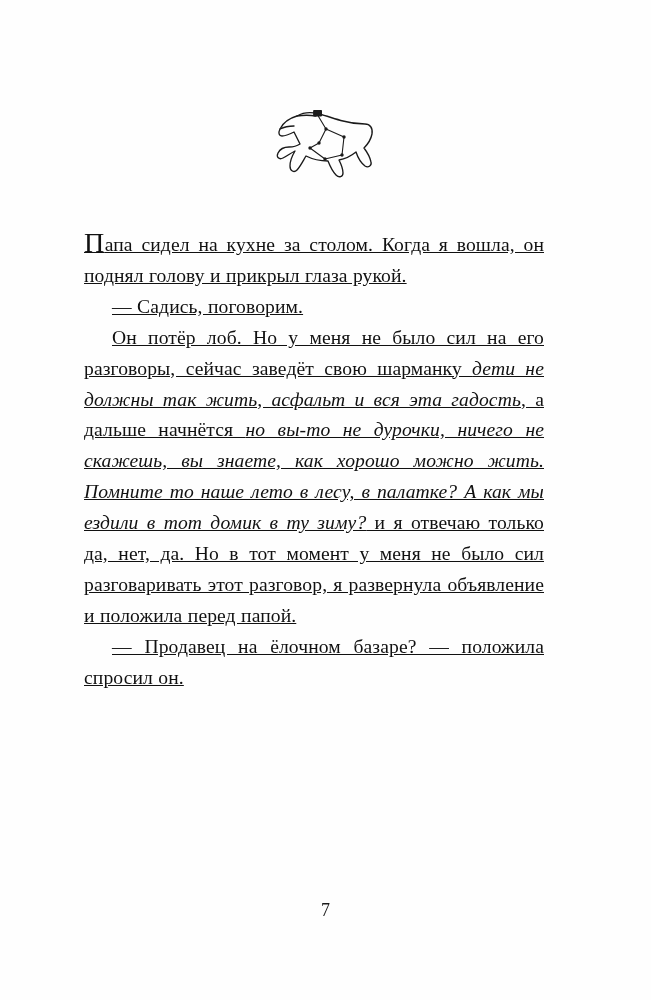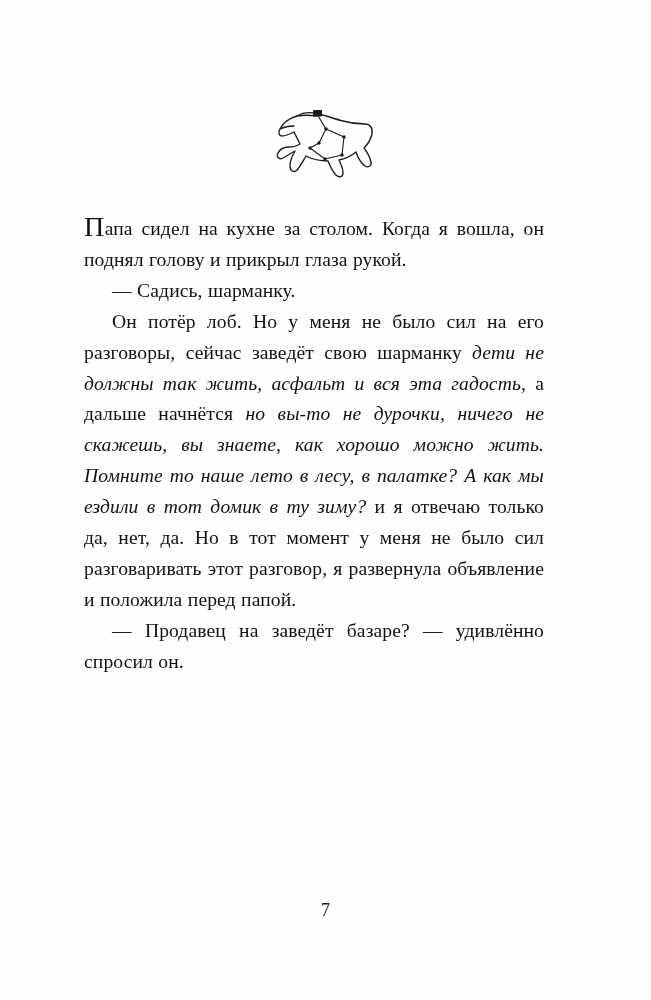--- a/index.html
+++ b/index.html
@@ -34,29 +34,30 @@
     justify-content: center;
   }
   .vignette svg {
     display: block;
   }
 
   
   .textblock {
     position: absolute;
     left: 84px;
-    top: 214px;
+    top: 230px;
     width: 460px;
     font-size: 19.6px;
     line-height: 30.9px;
     text-align: justify;
     text-justify: inter-word;
     letter-spacing: 0.1px;
     word-spacing: 0.4px;
     hyphens: manual;
+    text-decoration: underline;
   }
 
   .para {
     margin: 0;
     text-indent: 28px;
     text-align: justify;
   }
   .para.first {
     text-indent: 0;
   }
@@ -126,23 +127,23 @@
       </g>
     </svg>
   </div>
 
   <div class="textblock">
 
     <p class="para first"><span class="initial">П</span><span>апа сидел на кухне за столом. Когда я вошла, он поднял голову и прикрыл глаза рукой.</span></p>
 
 
 
-    <p class="para"><span>— Садись, шарманку.</span></p>
+    <p class="para"><span>— Садись, поговорим.</span></p>
 
     <p class="para"><span>Он потёр лоб. Но у меня не было сил на его разговоры, сейчас заведёт свою шарманку </span><span class="ital">дети не должны так жить, асфальт и вся эта гадость</span><span>, а дальше начнётся </span><span class="ital">но вы-то не дурочки, ничего не скажешь, вы знаете, как хорошо можно жить. Помните то наше лето в лесу, в палатке? А как мы ездили в тот домик в ту зиму?</span><span> и я отвечаю только да, нет, да. Но в тот момент у меня не было сил разговаривать этот разговор, я развернула объявление и положила перед папой.</span></p>
 
-    <p class="para"><span>— Продавец на заведёт базаре? — удивлённо спросил он.</span></p>
+    <p class="para"><span>— Продавец на ёлочном базаре? — положила спросил он.</span></p>
 
   </div>
 
   <div class="folio">7</div>
 
 </div>
 
 </body></html>

